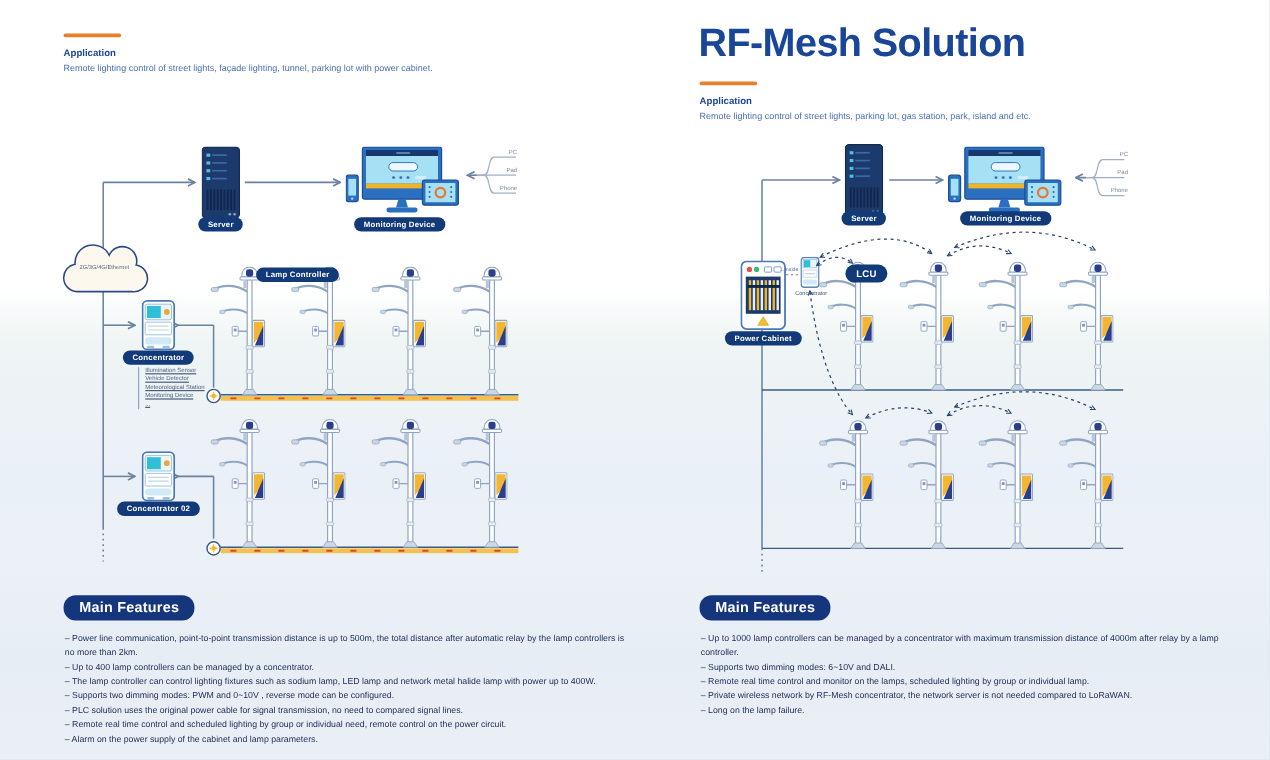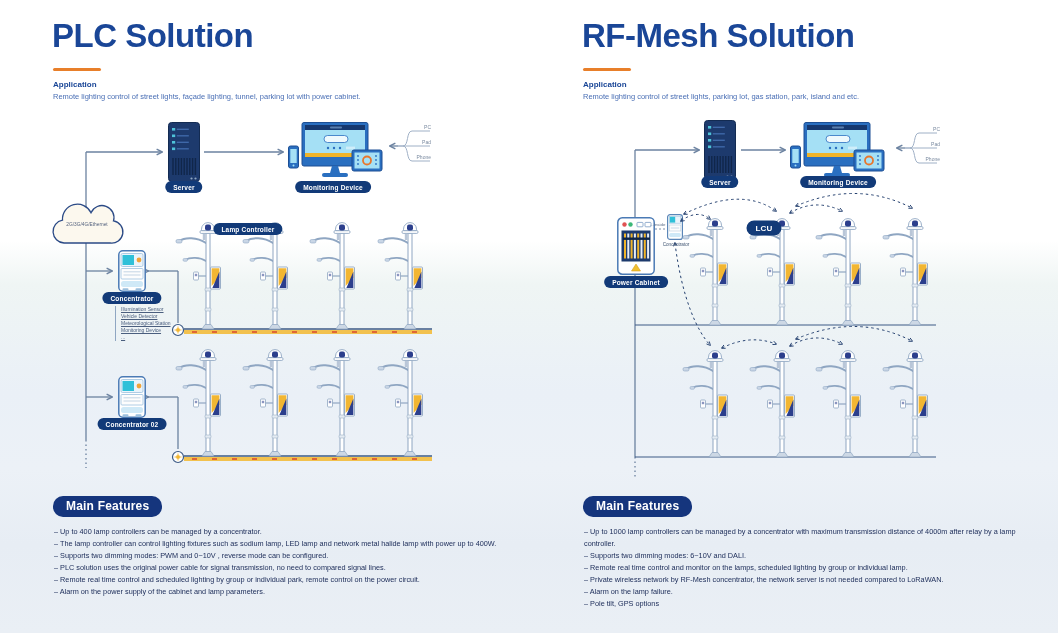--- a/index.html
+++ b/index.html
@@ -262,21 +262,20 @@
       <use href="#lamp" x="882" y="218" width="46" height="108"></use>
 
       <use href="#lamp" x="682" y="350" width="46" height="108"></use>
       <use href="#lamp" x="749" y="350" width="46" height="108"></use>
       <use href="#lamp" x="815" y="350" width="46" height="108"></use>
       <use href="#lamp" x="882" y="350" width="46" height="108"></use>
     </g>
   </svg>
 
   <div class="hdr" style="left:52px;">
-    <h1>PLC Solution</h1>
     <div class="rule"></div>
     <div class="app-label">Application</div>
     <div class="app-text">Remote lighting control of street lights, façade lighting, tunnel, parking lot with power cabinet.</div>
   </div>
 
   <div class="cloud-label" style="left:87px;top:224px;">2G/3G/4G/Ethernet</div>
 
   <div class="badge" style="left:184px;top:187px;">Server</div>
   <div class="badge" style="left:333px;top:187px;">Monitoring Device</div>
   <div class="badge" style="left:248px;top:229px;">Lamp Controller</div>
@@ -291,53 +290,53 @@
     <div>Illumination Sensor</div>
     <div>Vehicle Detector</div>
     <div>Meteorological Station</div>
     <div>Monitoring Device</div>
     <div>...</div>
   </div>
 
   <div class="features" style="left:53px;width:474px;">
     <span class="pill">Main Features</span>
     <ul>
+      <li>– Power line communication, point-to-point transmission distance is up to 500m, the total distance after automatic relay by the lamp controllers is no more than 2km.</li>
       <li>– Up to 400 lamp controllers can be managed by a concentrator.</li>
       <li>– The lamp controller can control lighting fixtures such as sodium lamp, LED lamp and network metal halide lamp with power up to 400W.</li>
       <li>– Supports two dimming modes: PWM and 0~10V , reverse mode can be configured.</li>
       <li>– PLC solution uses the original power cable for signal transmission, no need to compared signal lines.</li>
-      <li>– Remote real time control and scheduled lighting by group or individual park, remote control on the power circuit.</li>
+      <li>– Remote real time control and scheduled lighting by group or individual need, remote control on the power circuit.</li>
       <li>– Alarm on the power supply of the cabinet and lamp parameters.</li>
     </ul>
   </div>
 
   <div class="hdr" style="left:582px;">
     <h1>RF-Mesh Solution</h1>
     <div class="rule"></div>
     <div class="app-label">Application</div>
     <div class="app-text">Remote lighting control of street lights, parking lot, gas station, park, island and etc.</div>
   </div>
 
   <div class="badge" style="left:720px;top:182px;">Server</div>
   <div class="badge" style="left:838px;top:182px;">Monitoring Device</div>
   <div class="badge" style="left:636px;top:282px;">Power Cabinet</div>
-  <div class="badge lcu" style="left:764px;top:228px;">LCU</div>
+  <div class="badge lcu" style="left:722px;top:228px;">LCU</div>
 
   <div class="mini-label" style="left:676px;top:242px;">Concentrator</div>
   <div class="tiny" style="left:650px;top:222px;font-size:4.4px;">...Inside</div>
 
   <div class="client" style="left:906px;top:126px;">PC</div>
   <div class="client" style="left:906px;top:141px;">Pad</div>
   <div class="client" style="left:906px;top:156px;">Phone</div>
 
   <div class="features" style="left:583px;width:462px;">
     <span class="pill">Main Features</span>
     <ul>
       <li>– Up to 1000 lamp controllers can be managed by a concentrator with maximum transmission distance of 4000m after relay by a lamp controller.</li>
       <li>– Supports two dimming modes: 6~10V and DALI.</li>
       <li>– Remote real time control and monitor on the lamps, scheduled lighting by group or individual lamp.</li>
       <li>– Private wireless network by RF-Mesh concentrator, the network server is not needed compared to LoRaWAN.</li>
-      <li>– Alarm on the lamp failure.</li>
-      <li>– Pole tilt, GPS options</li>
+      <li>– Long on the lamp failure.</li>
     </ul>
   </div>
 
 </div>
 
 </body></html>

